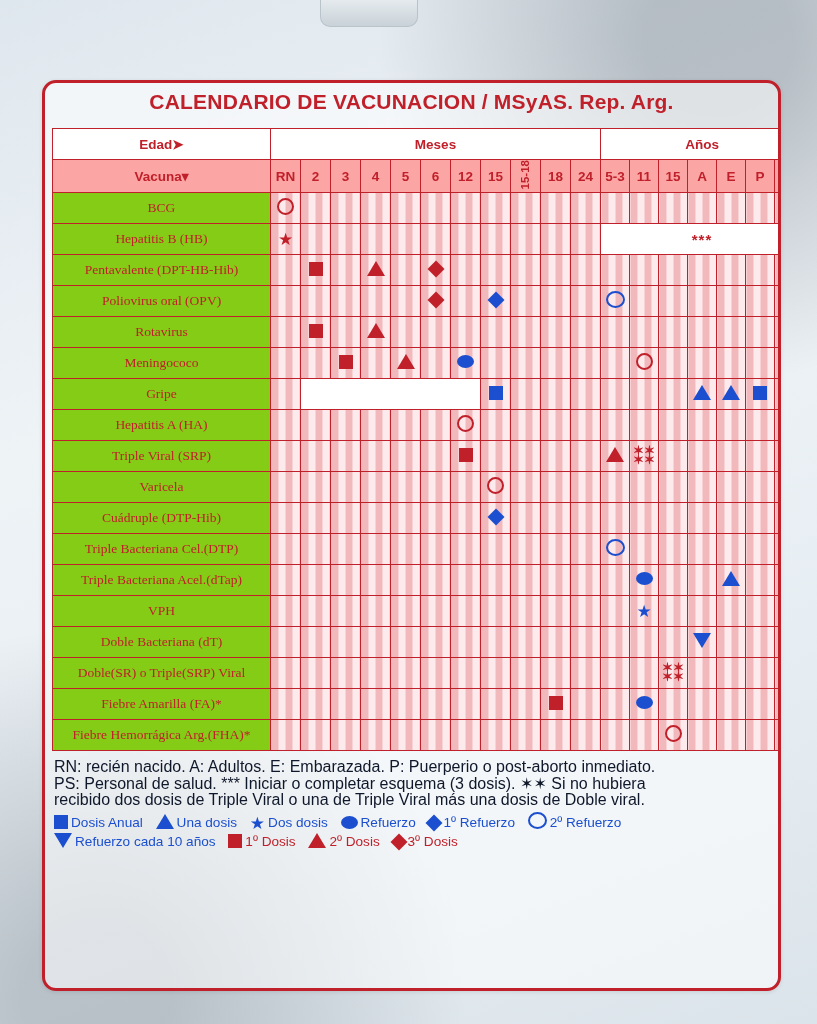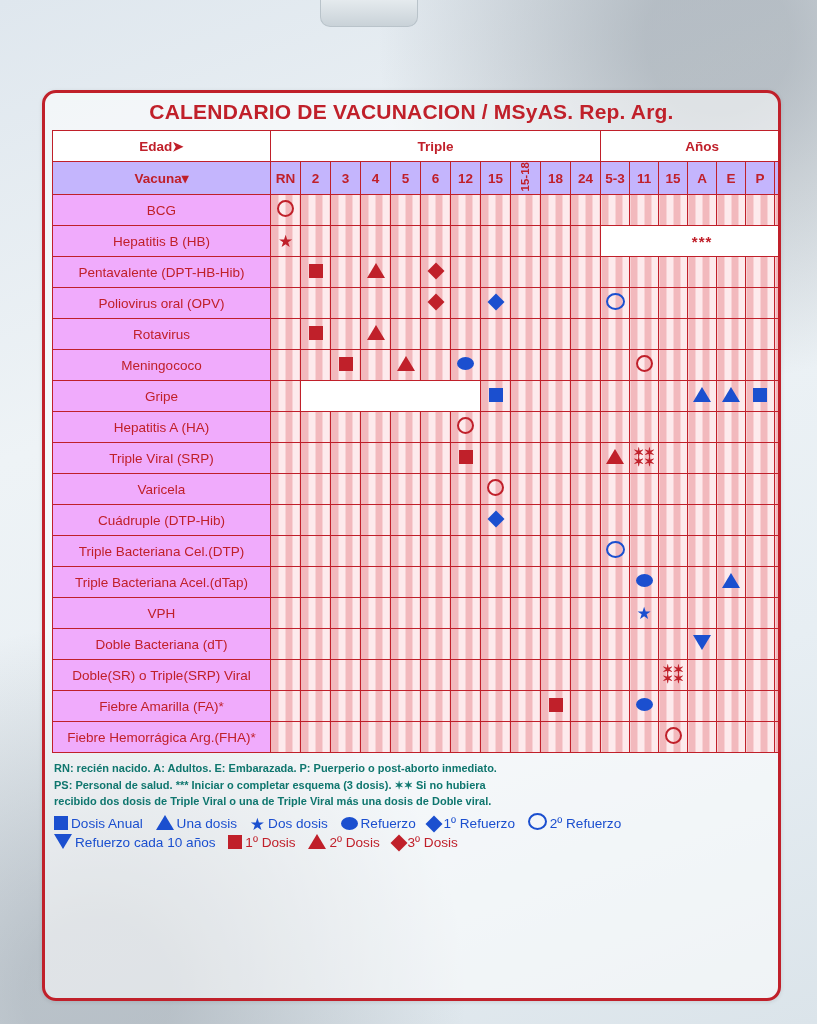--- a/index.html
+++ b/index.html
@@ -15,50 +15,51 @@
     background:
       radial-gradient(circle at 88% 4%, rgba(120,130,140,.45) 0 6%, rgba(255,255,255,0) 28%),
       radial-gradient(circle at 12% 97%, rgba(120,130,140,.40) 0 6%, rgba(255,255,255,0) 30%),
       linear-gradient(160deg,#dfe7ee 0%,#eef3f6 35%,#e7eef3 70%,#dbe4ea 100%);
   }
   .clip{position:absolute;left:320px;top:-4px;width:96px;height:30px;
     background:linear-gradient(180deg,#e9eef1,#c9d2d8);
     border-radius:0 0 10px 10px;border:1px solid #b9c3ca;border-top:none;}
 
   .poster{
-    position:absolute;left:42px;top:90px;width:733px;height:905px;
+    position:absolute;left:42px;top:80px;width:733px;height:905px;
     background:rgba(255,255,255,.55);
     border:3px solid #c0202a;border-radius:14px;
     box-shadow:0 1px 4px rgba(0,0,0,.10);
     color:#c0202a;
     overflow:hidden;
   }
   .poster .title{
     text-align:center;font-weight:bold;font-size:21px;
     letter-spacing:.2px;padding:7px 0 6px;white-space:nowrap;
   }
-  table.cal{border-collapse:collapse;width:calc(100% - 14px);margin:0 7px;table-layout:fixed;}
+  table.cal{border-collapse:collapse;width:calc(100% - 14px);margin:8px 7px;table-layout:fixed;}
   table.cal td,table.cal th{
     border:1.6px solid #c0202a;
     padding:0;height:30px;
     font-size:13.5px;color:#c0202a;
     text-align:center;vertical-align:middle;
   }
   td.vac{
     text-align:left;padding-left:6px;font-size:13.5px;white-space:nowrap;
-    background:#f0abfc;
+    background:#84cc16;
+    font-family:Liberation Serif, serif;
   }
   
   td.cell{
     background:repeating-linear-gradient(90deg,#f2b9bd 0 7px,#fdeaec 7px 14px);
     position:relative;
   }
   td.cell.plain{background:#fff;}
   .hdrrow td{font-weight:bold;background:#fff;height:24px;}
-  .hdrrow2 td{font-weight:bold;background:#c4b5fd;height:22px;font-size:13px;}
+  .hdrrow2 td{font-weight:bold;background:#fca5a5;height:22px;font-size:13px;}
   .vert{
     writing-mode:vertical-rl;transform:rotate(180deg);
     font-size:11.5px;font-weight:bold;line-height:1;
   }
   .edad{font-weight:bold;text-align:right;padding-right:4px;}
   .vacuna{font-weight:bold;text-align:left;padding-left:6px;}
   .grouplab{font-weight:bold;text-align:left;padding-left:5px;}
 
   
   .m{display:inline-block;line-height:0;}
@@ -76,21 +77,21 @@
   .cir.blue{background:#1b4fcf;}
   .ring{width:15px;height:13px;border-radius:50%;display:inline-block;border:2.6px solid #1b4fcf;background:transparent;}
   .ringred{width:13px;height:13px;border-radius:50%;display:inline-block;border:2.6px solid #c0202a;background:transparent;}
   .star{font-size:17px;line-height:1;}
   .star.red{color:#c0202a;}
   .star.blue{color:#1b4fcf;}
   .ast{font-weight:bold;font-size:15px;letter-spacing:1px;}
   .ast2{font-weight:bold;font-size:13px;line-height:9px;display:inline-block;}
 
   .notes{
-    margin:7px 9px 0 9px;font-size:11px;line-height:16.5px;color:#0f766e;font-weight:bold;
+    margin:7px 9px 0 9px;font-size:16px;line-height:16.5px;color:#0f172a;
   }
   .legend{margin:3px 9px 0 9px;font-size:13.6px;line-height:19px;font-weight:normal;color:#1b4fcf;}
   .legend .reditem{color:#c0202a;}
   .legend .m{vertical-align:-2px;margin-right:3px;}
   .legend span.gap{display:inline-block;width:9px;}
 </style>
 </head>
 <body>
 
 <div class="bg-shade"></div>
@@ -104,21 +105,21 @@
     <colgroup>
       <col style="width:218px">
       <col span="11" style="width:30px">
       <col span="7" style="width:29px">
     </colgroup>
     <tbody>
       <tr class="hdrrow">
         <td class="edad">
           <span>Edad</span><span>➤</span>
         </td>
-        <td class="grouplab" colspan="11">Triple</td>
+        <td class="grouplab" colspan="11">Meses</td>
         <td class="grouplab" colspan="7">Años</td>
       </tr>
       <tr class="hdrrow2">
         <td class="vacuna">
           <span>Vacuna</span><span>▾</span>
         </td>
         <td>RN</td>
         <td>2</td>
         <td>3</td>
         <td>4</td>

